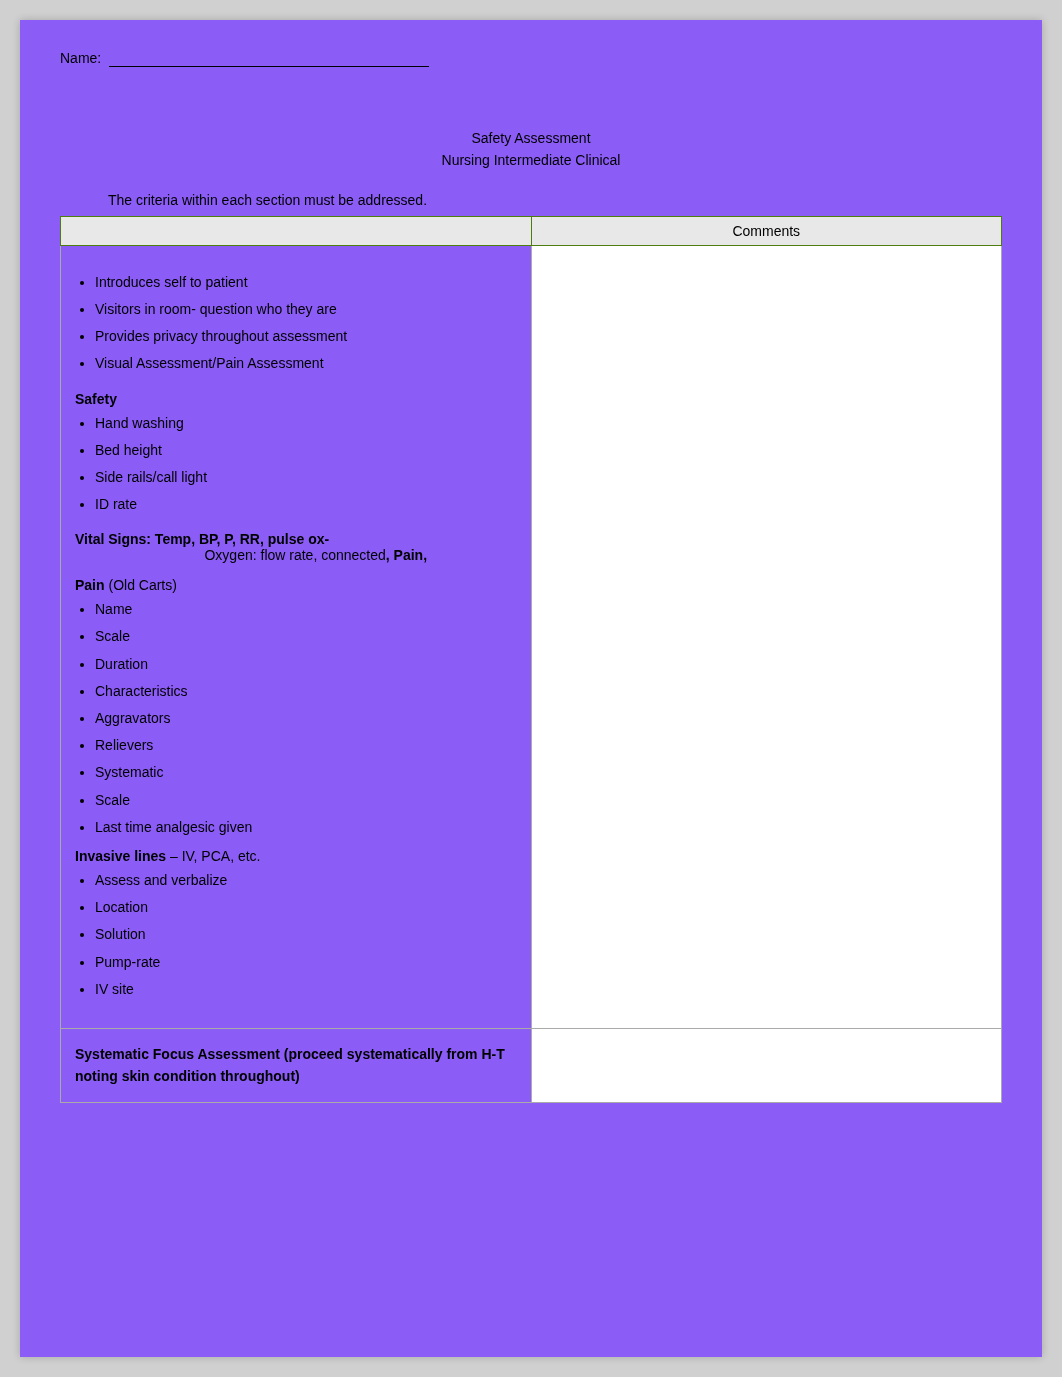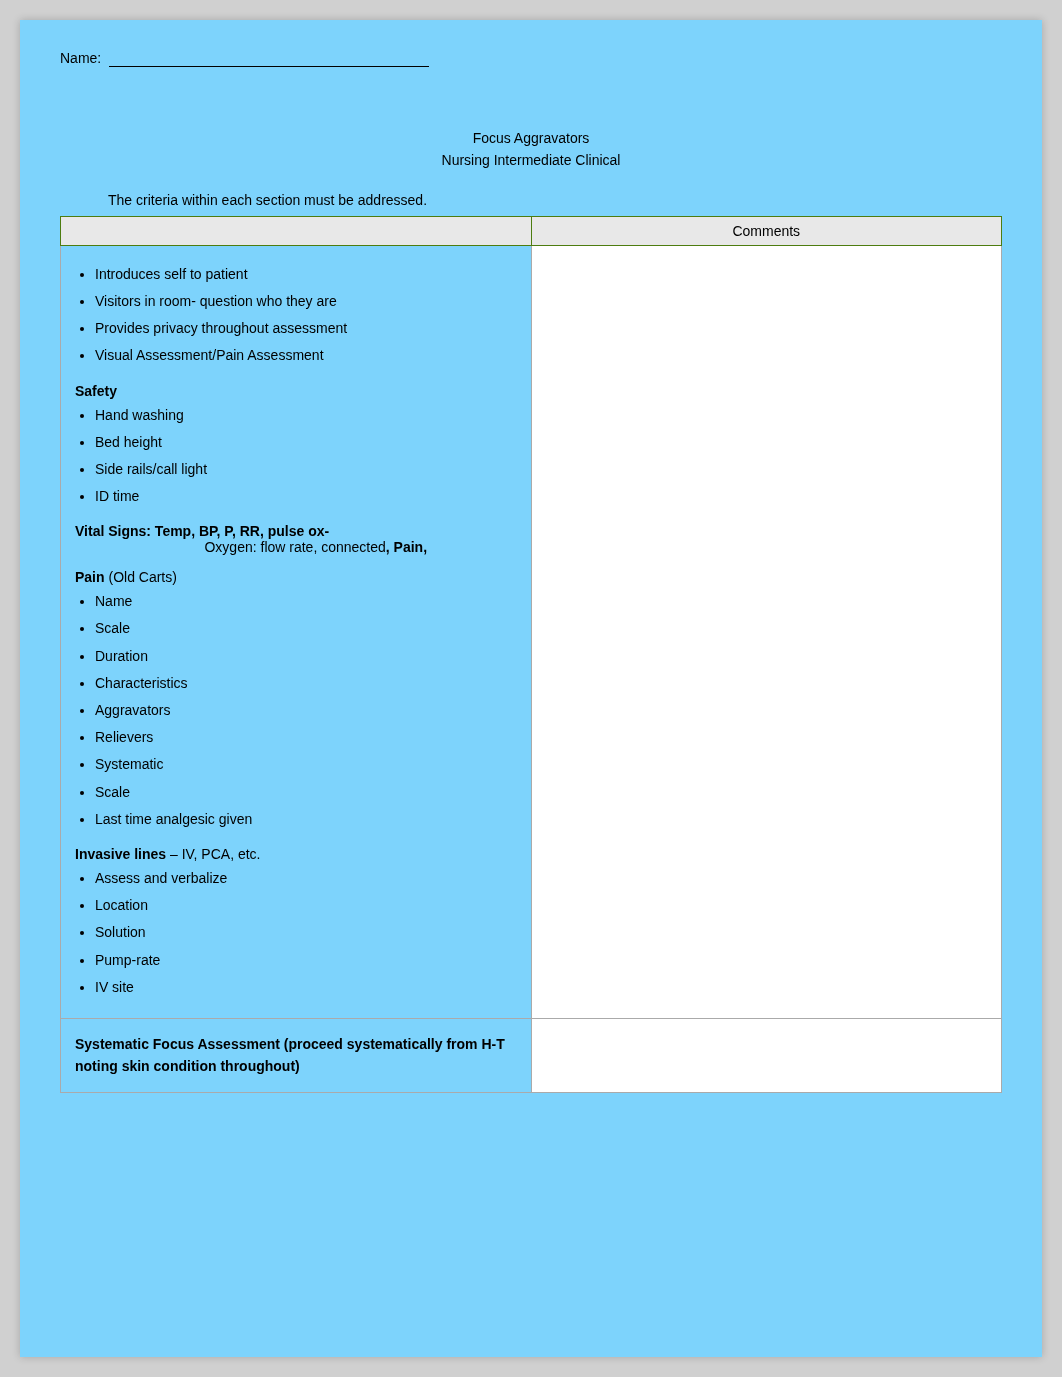--- a/index.html
+++ b/index.html
@@ -12,21 +12,21 @@
       background-color: #d0d0d0;
       font-family: Arial, sans-serif;
       font-size: 14px;
       display: flex;
       justify-content: center;
       padding: 20px;
       min-height: 100vh;
     }
 
     .page {
-      background-color: #7dd3fc;
+      background-color: #8b5cf6;
       width: 1060px;
       min-height: 1300px;
       padding: 30px 40px;
       box-shadow: 0 0 8px rgba(0,0,0,0.2);
     }
 
     .name-field {
       margin-bottom: 60px;
       font-size: 14px;
     }
@@ -64,21 +64,21 @@
       border: 1px solid #4d7c0f;
       padding: 6px 10px;
       background-color: #e8e8e8;
       text-align: center;
       font-weight: normal;
       font-size: 14px;
     }
 
     .main-table td {
       border: 1px solid #aaa;
-      padding: 10px 14px;
+      padding: 18px 14px;
       vertical-align: top;
       font-size: 14px;
     }
 
     .col-criteria {
       width: 50%;
     }
 
     .col-comments {
       width: 50%;
@@ -157,21 +157,21 @@
 <body>
 
 <div class="page">
 
   <div class="name-field">
     <span>Name:</span>
     <span class="name-line">&nbsp;</span>
   </div>
 
   <div class="title-section">
-    <div>Focus Aggravators</div>
+    <div>Safety Assessment</div>
     <div>Nursing Intermediate Clinical</div>
   </div>
 
   <div class="criteria-text">The criteria within each section must be addressed.</div>
 
   <table class="main-table">
     <thead>
       <tr>
         <th class="col-criteria"></th>
         <th class="col-comments">Comments</th>
@@ -186,21 +186,21 @@
               <li>Visitors in room- question who they are</li>
               <li>Provides privacy throughout assessment</li>
               <li>Visual Assessment/Pain Assessment</li>
             </ul>
 
             <span class="section-header">Safety</span>
             <ul>
               <li>Hand washing</li>
               <li>Bed height</li>
               <li>Side rails/call light</li>
-              <li>ID time</li>
+              <li>ID rate</li>
             </ul>
 
             <div class="vital-signs-row">
               <span class="vital-signs-label">Vital Signs: Temp, BP, P, RR, pulse ox-</span>
               <div class="vital-signs-sub">
                 <span>Oxygen: flow rate, connected</span><span style="font-weight:bold;">, Pain,</span>
               </div>
             </div>
 
             <div style="margin-top:14px;">
@@ -211,21 +211,21 @@
                 <li>Duration</li>
                 <li>Characteristics</li>
                 <li>Aggravators</li>
                 <li>Relievers</li>
                 <li>Systematic</li>
                 <li>Scale</li>
                 <li>Last time analgesic given</li>
               </ul>
             </div>
 
-            <div style="margin-top:14px;">
+            <div style="margin-top:8px;">
               <span class="invasive-label">Invasive lines</span><span> – IV, PCA, etc.</span>
               <ul style="margin-top:4px;">
                 <li>Assess and verbalize</li>
                 <li>Location</li>
                 <li>Solution</li>
                 <li>Pump-rate</li>
                 <li>IV site</li>
               </ul>
             </div>
           </div>

